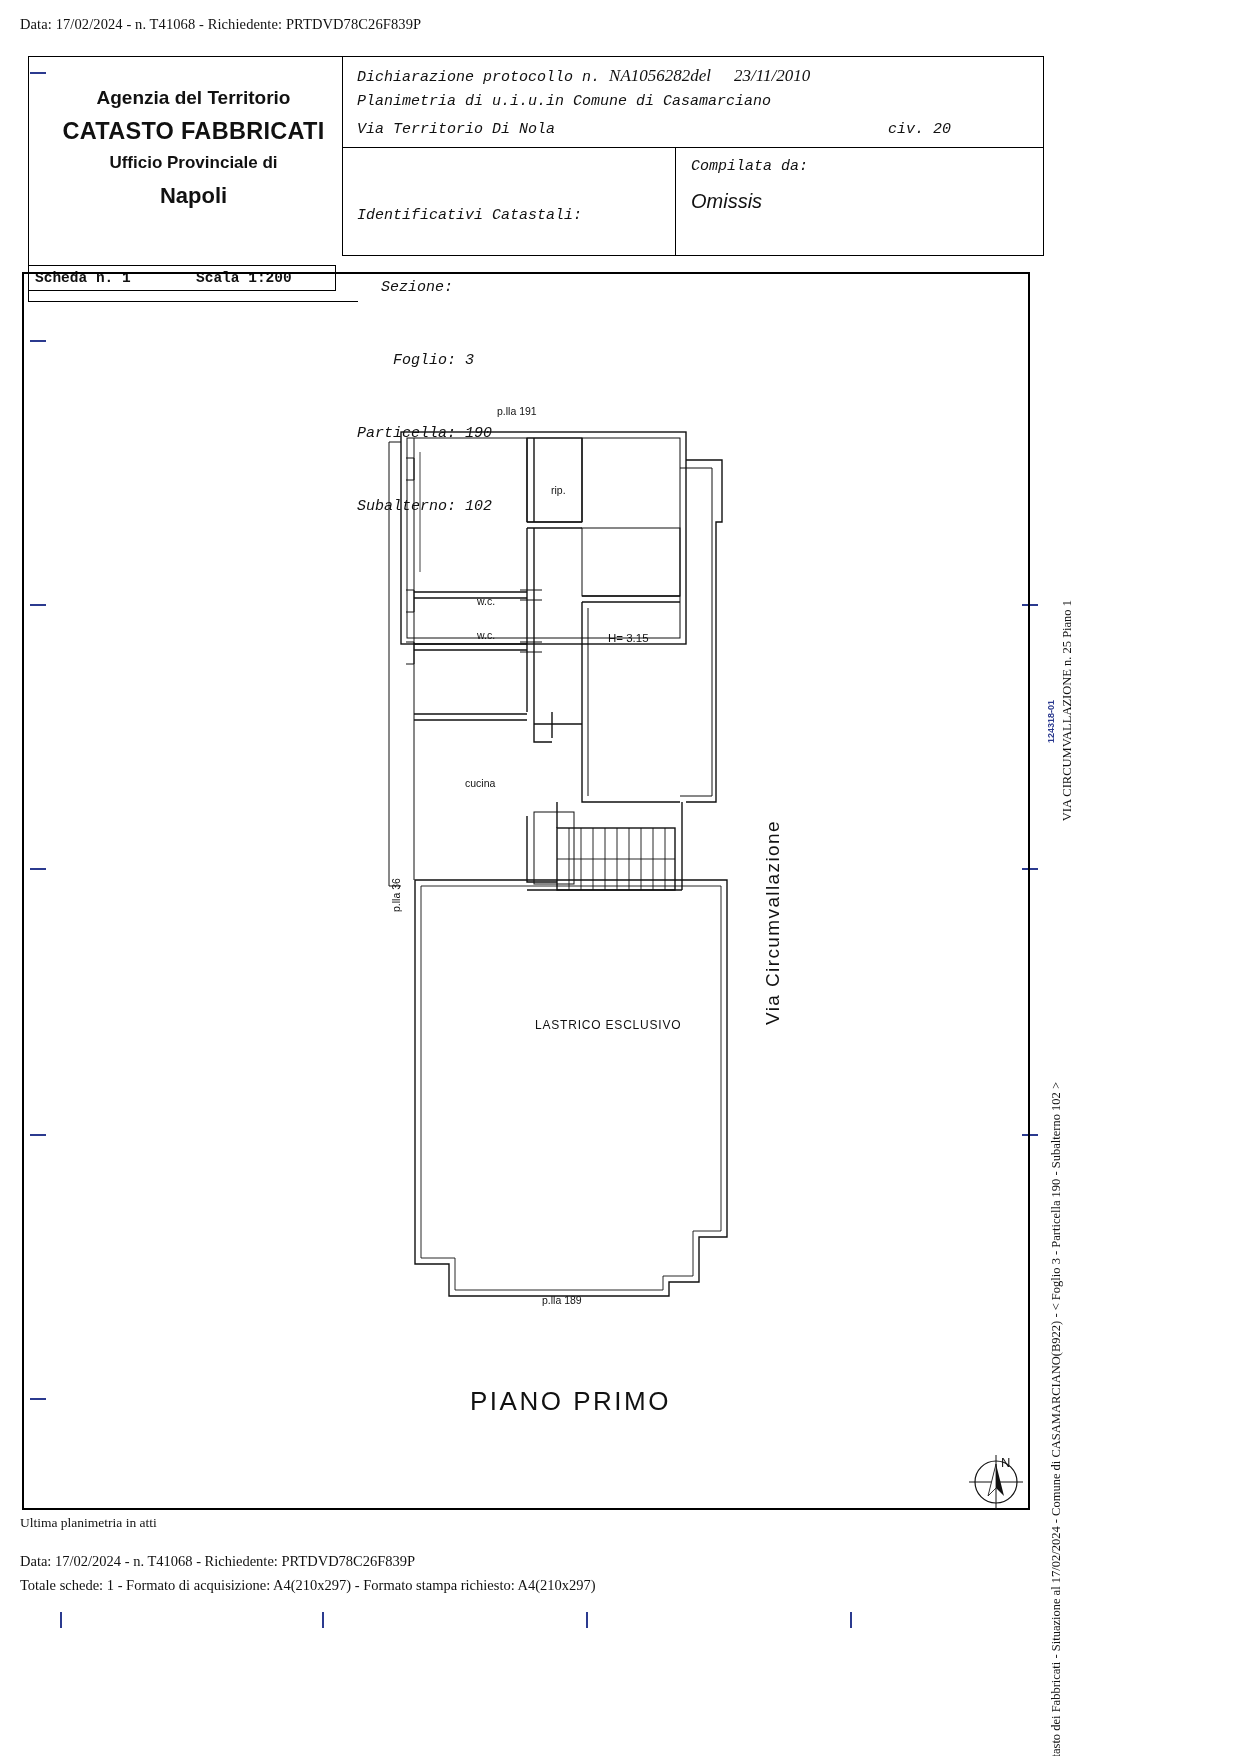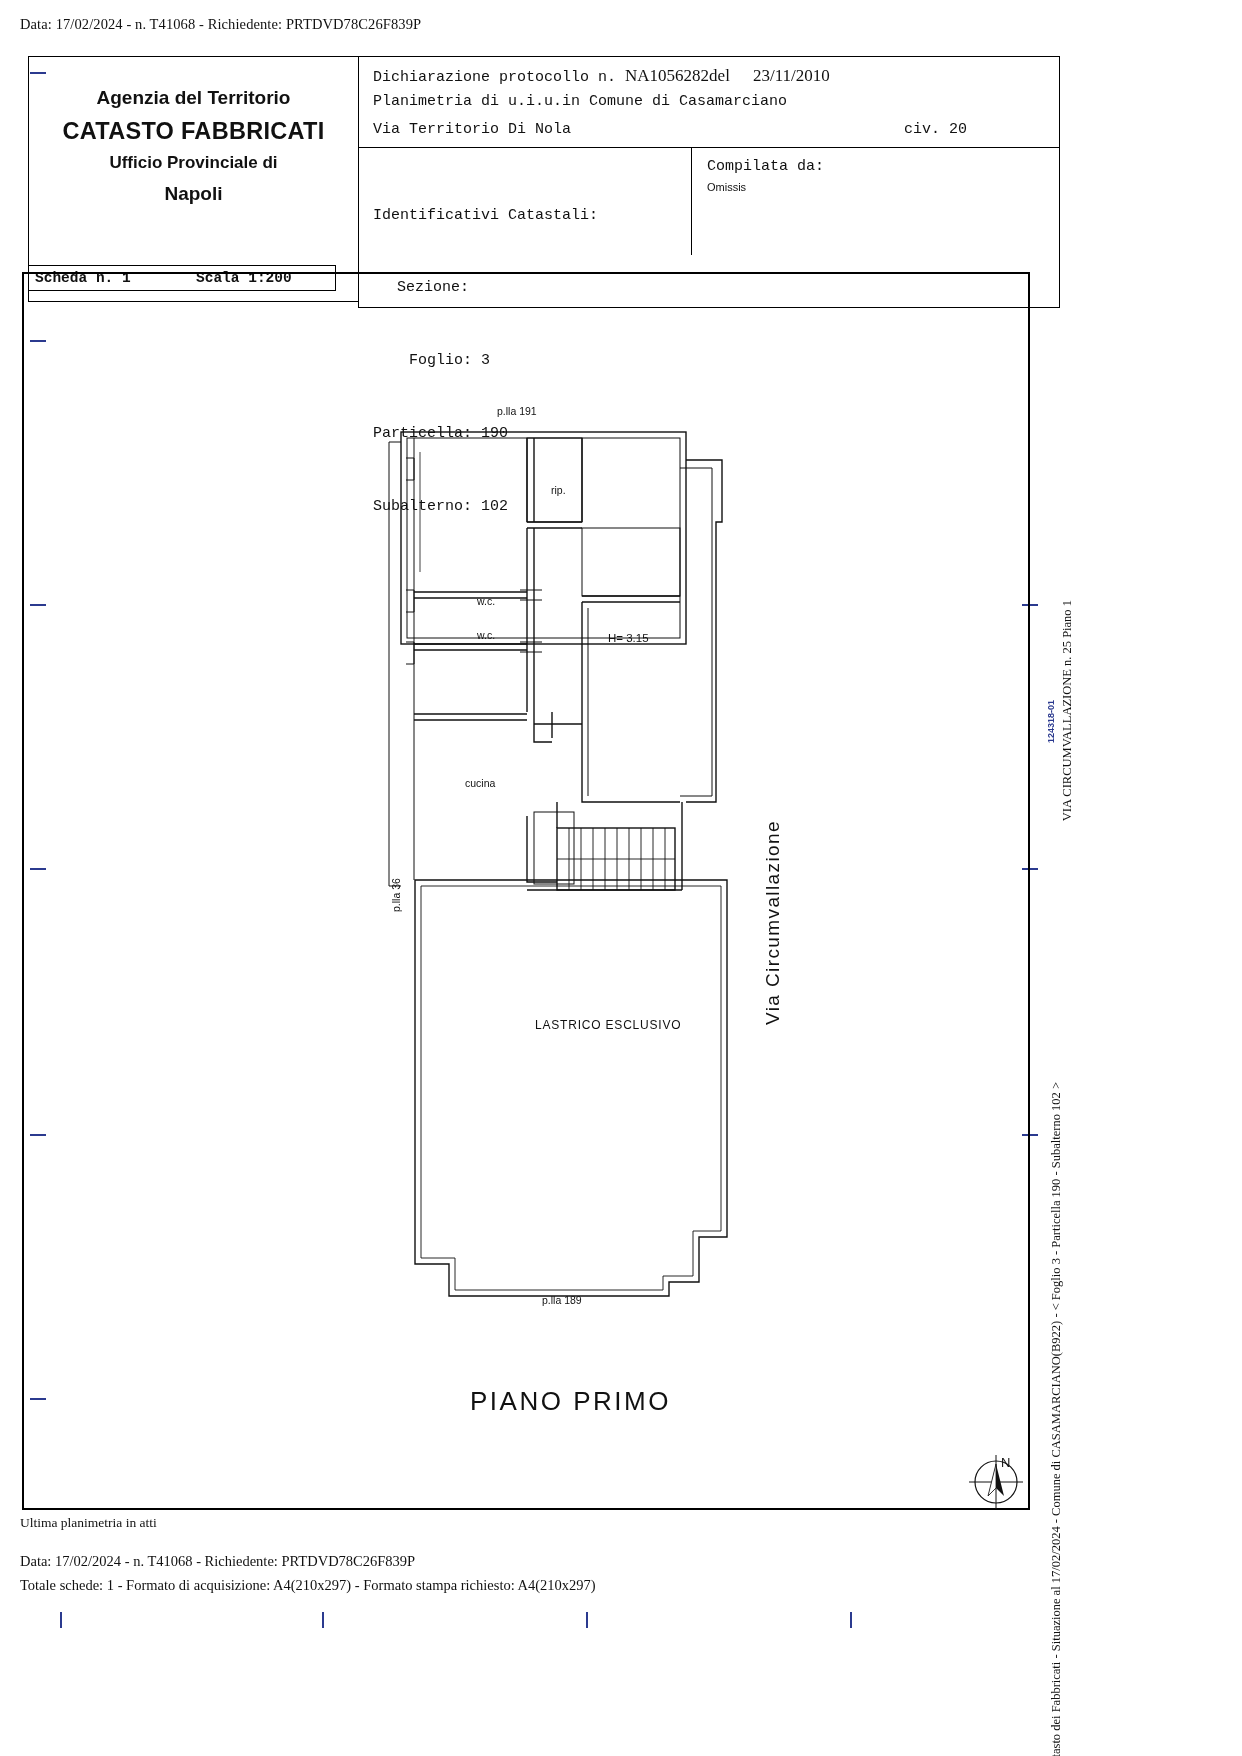--- a/index.html
+++ b/index.html
@@ -57,30 +57,31 @@
   .hdr-left .l3 {
     margin-top: 8px;
     font-family: "Liberation Sans", sans-serif;
     font-weight: bold;
     font-size: 17px;
   }
   .hdr-left .l4 {
     margin-top: 10px;
     font-family: "Liberation Sans", sans-serif;
     font-weight: bold;
-    font-size: 19px;
+    font-size: 22px;
   }
 
   .hdr-right {
-    left: 358px; top: 56px;
-    width: 702px; height: 252px;
+    left: 342px; top: 56px;
+    width: 702px; height: 200px;
     border: 1.6px solid #000;
     box-sizing: border-box;
     font-family: "Liberation Mono", monospace;
     font-size: 15px;
+    font-style: italic;
   }
   .hdr-right .row1 {
     position: absolute;
     left: 14px; top: 9px;
     white-space: nowrap;
   }
   .hdr-right .row1 .proto-num {
     font-family: "Liberation Serif", serif;
     font-size: 17px;
   }
@@ -122,21 +123,22 @@
     line-height: 1.62;
     white-space: pre;
   }
   .compilata {
     position: absolute;
     left: 348px; top: 98px;
     line-height: 1.62;
   }
   .compilata .val {
     font-family: "Liberation Sans", sans-serif;
-    font-size: 11px;
+    font-size: 20px;
+    margin-top: 6px;
   }
 
   .scheda-box {
     left: 28px; top: 265px;
     width: 308px; height: 26px;
     border: 1.6px solid #000;
     box-sizing: border-box;
     font-family: "Liberation Mono", monospace;
     font-weight: bold;
     font-size: 14.5px;

